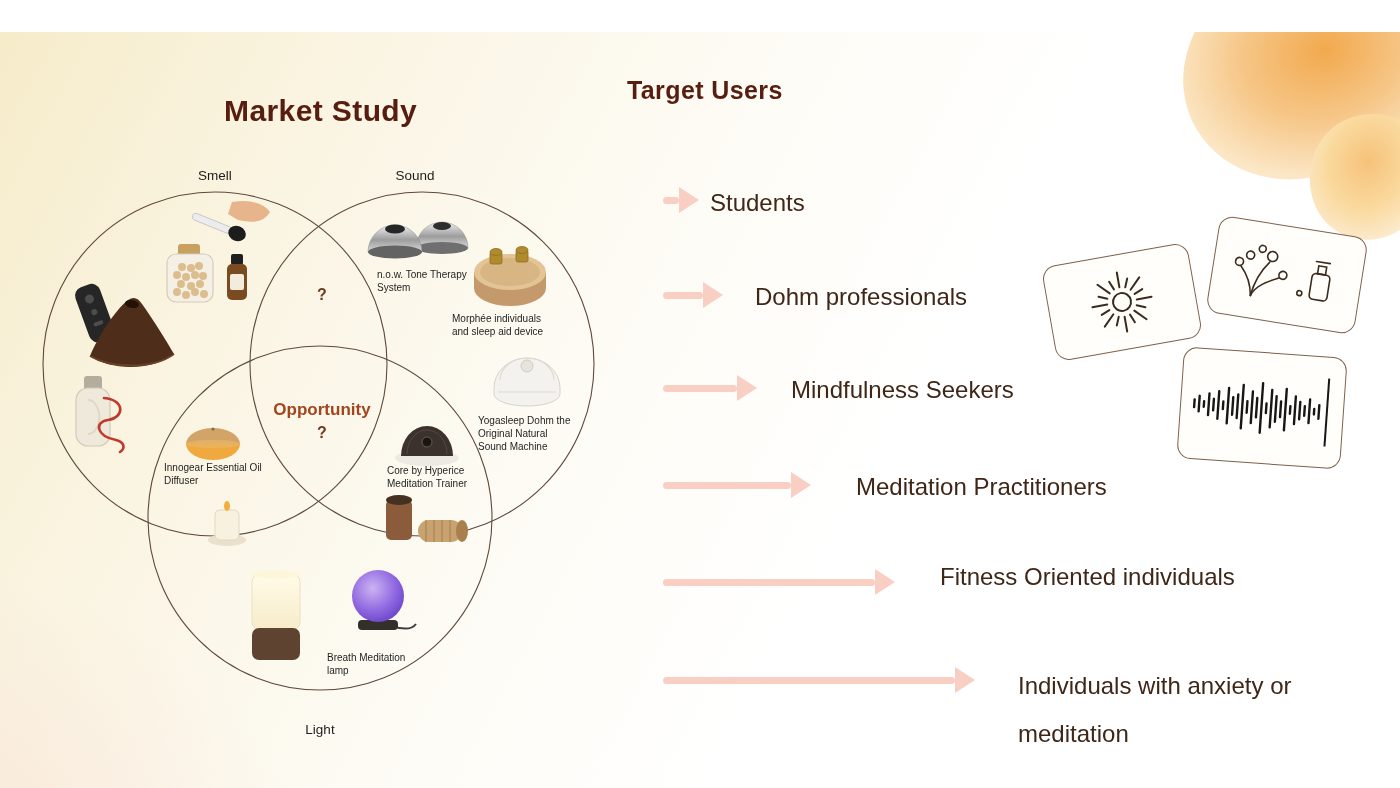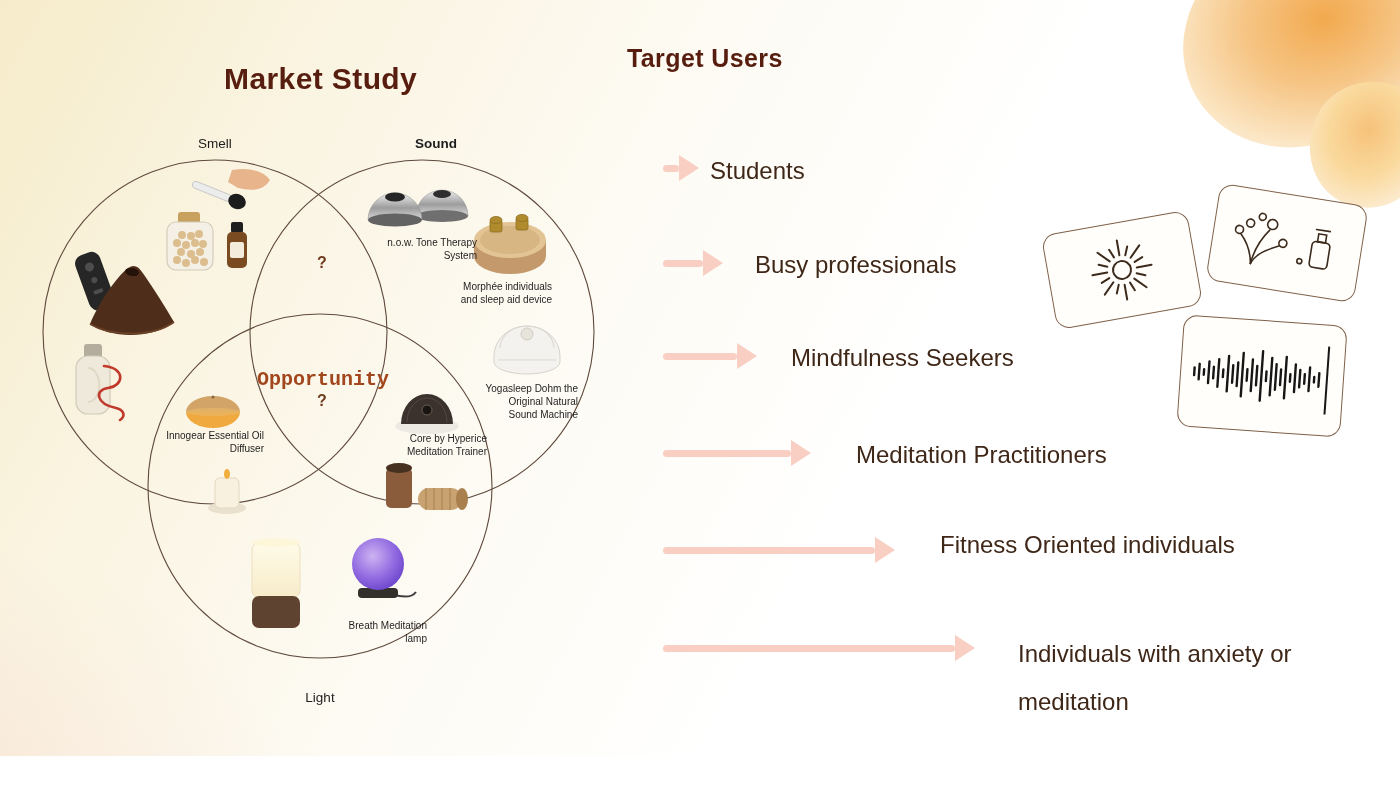--- a/index.html
+++ b/index.html
@@ -4,20 +4,21 @@
 <style>
   * { margin:0; padding:0; box-sizing:border-box; }
   html,body { width:1400px; height:788px; }
   body { font-family:"Liberation Sans", sans-serif; }
 
   .slide {
     position:relative; width:1400px; height:756px; overflow:hidden;
     background:
       radial-gradient(520px 420px at -60px 840px, rgba(247,213,201,.45), rgba(247,213,201,0) 70%),
       linear-gradient(118deg,#f6ecca 0%,#faf4e2 20%,#fdfbf4 42%,#ffffff 62%);
+    margin-top: 32px;
   }
 
   
   .blob1 {
     position:absolute; right:-50px; top:-75px; width:270px; height:215px;
     background:radial-gradient(ellipse at 55% 45%, #f2a94e 0%, #f6c687 40%, #fbe5c2 72%, rgba(252,236,210,0) 100%);
     border-radius:48% 52% 58% 42% / 52% 46% 54% 48%;
     transform:rotate(-18deg);
   }
   .blob2 {
@@ -28,23 +29,23 @@
   }
 
   .title { position:absolute; font-weight:700; color:#571e10; letter-spacing:.4px; }
   .market-title { left:224px; top:62px; font-size:30px; }
   .target-title { left:627px; top:44px; font-size:25px; }
 
   
   .venn { position:absolute; left:20px; top:130px; width:620px; height:600px; }
   .venn-svg { position:absolute; left:0; top:0; }
   .circle-label { position:absolute; width:90px; text-align:center; font-size:13.5px; color:#1d1d1d; }
-  .plabel { position:absolute; width:100px; text-align:right; font-size:10px; line-height:1.3; color:#1e1e1e; }
+  .plabel { position:absolute; width:100px; text-align:left; font-size:10px; line-height:1.3; color:#1e1e1e; }
   .qmark { position:absolute; width:16px; text-align:center; font-weight:700; color:#6e3a1d; font-size:16px; }
-  .opportunity { position:absolute; width:130px; text-align:left; font-weight:700; color:#a1461d; font-size:20px;font-family:Liberation Mono, monospace; }
+  .opportunity { position:absolute; width:130px; text-align:center; font-weight:700; color:#a1461d; font-size:17px; }
   .product { position:absolute; }
 
   
   .tu-label { position:absolute; font-size:24px; color:#3f2718; font-weight:500; line-height:32px; }
   .tu-label.wrap { width:330px; line-height:48px; }
   .arrow { position:absolute; display:flex; align-items:center; height:26px; }
   .arrow .bar { height:7px; background:#f8cfc2; border-radius:4px; }
   .arrow .head { width:0; height:0; border-left:20px solid #f8cfc2; border-top:13px solid transparent; border-bottom:13px solid transparent; }
 
   
@@ -65,21 +66,21 @@
   <h1 class="title target-title">Target Users</h1>
 
   <div class="venn">
     <svg class="venn-svg" width="620" height="600" viewBox="0 0 620 600">
       <circle cx="195" cy="202" r="172" fill="none" stroke="#5f4a3d" stroke-width="1.1"></circle>
       <circle cx="402" cy="202" r="172" fill="none" stroke="#5f4a3d" stroke-width="1.1"></circle>
       <circle cx="300" cy="356" r="172" fill="none" stroke="#5f4a3d" stroke-width="1.1"></circle>
     </svg>
 
     <div class="circle-label" style="left:150px;top:6px;">Smell</div>
-    <div class="circle-label" style="left:371px;top:6px;font-weight:bold;">Sound</div>
+    <div class="circle-label" style="left:350px;top:6px;">Sound</div>
     <div class="circle-label" style="left:255px;top:560px;">Light</div>
 
     <div class="qmark" style="left:294px;top:124px;">?</div>
     <div class="opportunity" style="left:237px;top:238px;">Opportunity</div>
     <div class="qmark" style="left:294px;top:262px;">?</div>
 
     <svg class="product" style="left:150px;top:36px;" width="104" height="58" viewBox="0 0 104 58">
       <path d="M62 4 q28 -4 38 10 q-8 14 -32 8 l-10 -6 z" fill="#e7b48c"></path>
       <g transform="rotate(22 52 30)">
         <rect x="20" y="26" width="42" height="7" rx="3.5" fill="#ececec" stroke="#c2c2c2" stroke-width="0.8"></rect>
@@ -242,21 +243,21 @@
     <div class="arrow" style="left:663px;top:155px;">
       <div class="bar" style="width:16px"></div>
       <div class="head"></div>
     </div>
     <div class="tu-label" style="left:710px;top:155px;text-align:center;">Students</div>
 
     <div class="arrow" style="left:663px;top:250px;">
       <div class="bar" style="width:40px"></div>
       <div class="head"></div>
     </div>
-    <div class="tu-label" style="left:755px;top:249px;">Busy professionals</div>
+    <div class="tu-label" style="left:755px;top:249px;">Dohm professionals</div>
 
     <div class="arrow" style="left:663px;top:343px;">
       <div class="bar" style="width:74px"></div>
       <div class="head"></div>
     </div>
     <div class="tu-label" style="left:791px;top:342px;">Mindfulness Seekers</div>
 
     <div class="arrow" style="left:663px;top:440px;">
       <div class="bar" style="width:128px"></div>
       <div class="head"></div>

